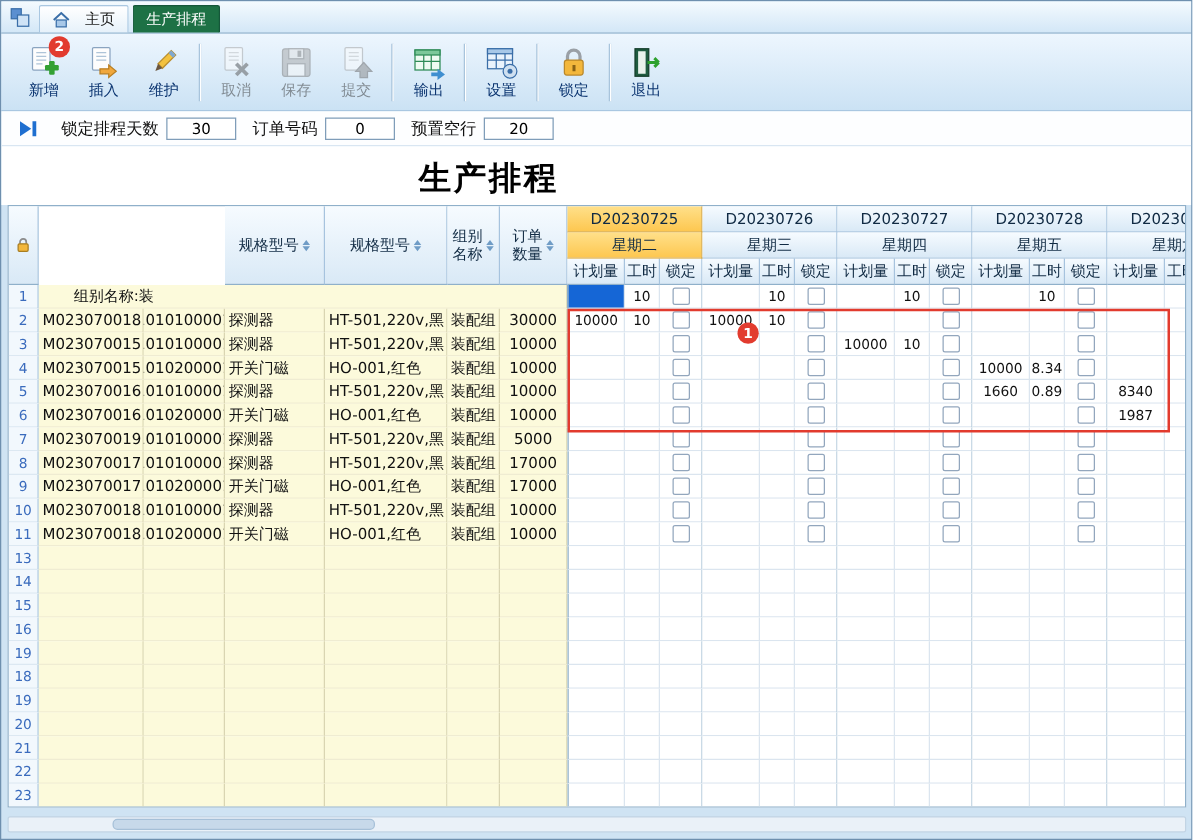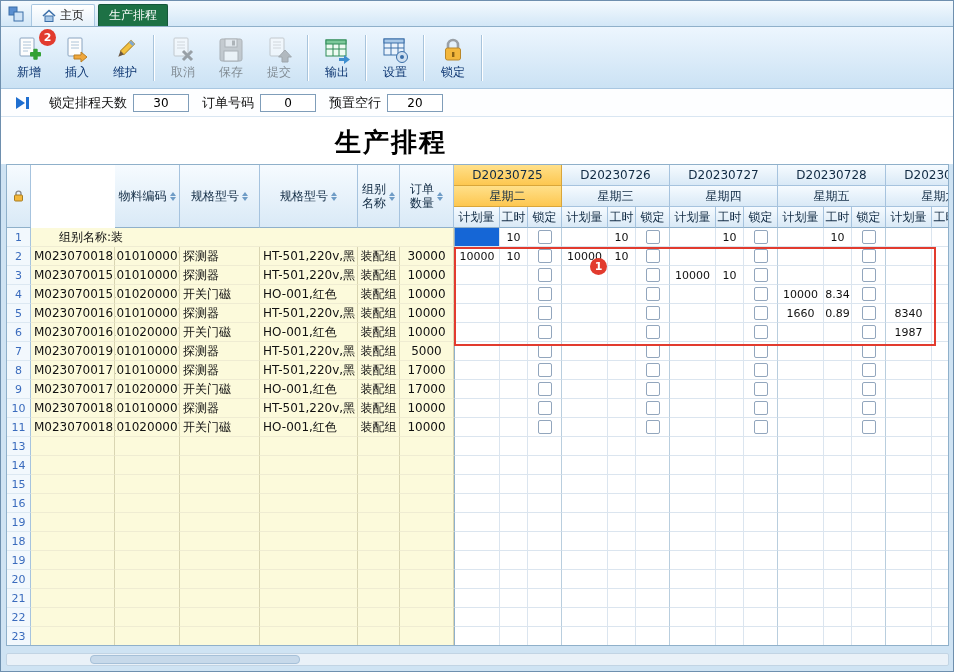--- a/index.html
+++ b/index.html
@@ -9,29 +9,29 @@
   html,body{margin:0;padding:0;width:954px;height:672px;overflow:hidden;
     font-family:"DejaVu Sans","Liberation Sans",sans-serif;background:#fff;}
   .window{position:relative;width:954px;height:672px;box-sizing:border-box;
     border:1px solid #6e8fae;background:#cfe3f3;overflow:hidden;}
 
   
   .tabbar{position:absolute;left:0;top:0;width:100%;height:26px;box-sizing:border-box;
     background:linear-gradient(#f4fafe,#d3e7f7);border-bottom:1px solid #8fb0ca;
     display:flex;align-items:flex-end;gap:3px;padding-left:7px;}
   .win-ic{margin:0 4px 4px 0;display:flex;}
-  .tab{height:21px;display:flex;align-items:center;gap:4px;padding:0 10px;font-size:12px;
+  .tab{height:21px;display:flex;align-items:center;gap:12px;padding:0 10px;font-size:12px;
     background:linear-gradient(#ffffff,#e6f1fa);border:1px solid #a9c7e1;border-bottom:none;
     border-radius:2px 2px 0 0;color:#1a1a1a;cursor:default;}
   .tab.active{background:var(--tabactive);border-color:#15573a;color:#fff;}
 
   
   .toolbar{position:absolute;top:26px;left:0;width:100%;height:62px;box-sizing:border-box;
     background:linear-gradient(#edf6fe,#cbe2f4);border-bottom:1px solid #a9c7e1;
-    display:flex;align-items:center;padding-left:4px;}
+    display:flex;align-items:center;padding-left:10px;}
   .tbtn{width:48px;height:56px;display:flex;flex-direction:column;align-items:center;
     justify-content:center;gap:1px;font-size:12px;color:#0b3470;border-radius:3px;cursor:default;}
   .tbtn .ic{width:28px;height:28px;display:flex;align-items:center;justify-content:center;}
   .tbtn .lbl{line-height:14px;white-space:nowrap;}
   .tbtn.disabled{opacity:.5;filter:grayscale(1);}
   .tsep{width:1px;height:46px;background:#a8c4dc;border-right:1px solid #fff;margin:0 4px;}
 
   
   .parambar{position:absolute;top:88px;left:0;width:100%;height:28px;box-sizing:border-box;
     background:#fdfeff;border-bottom:1px solid #d9e6f2;display:flex;align-items:center;
@@ -211,20 +211,30 @@
         <div class="ic">
           <svg width="28" height="28" viewBox="0 0 28 28">
             <path d="M9 13v-4a5 5 0 0 1 10 0v4" fill="none" stroke="#9aa0a6" stroke-width="2.6"></path>
             <rect x="6.5" y="12" width="15" height="12" rx="2" fill="#f3b73c" stroke="#b9872a"></rect>
             <rect x="13" y="16" width="2.4" height="5" fill="#8a6215"></rect>
           </svg>
         </div>
         <div class="lbl">锁定</div>
       </div>
       <div class="tsep"></div>
+      <div class="tbtn">
+        <div class="ic">
+          <svg width="28" height="28" viewBox="0 0 28 28">
+            <rect x="5" y="3" width="11" height="22" fill="#1f5c40" stroke="#143d2a"></rect>
+            <rect x="7.5" y="5" width="6" height="18" fill="#e9f2ec"></rect>
+            <path d="M15 14h9m0 0l-3.5-3.5M24 14l-3.5 3.5" stroke="#2da12d" stroke-width="2.4" fill="none"></path>
+          </svg>
+        </div>
+        <div class="lbl">退出</div>
+      </div>
     </div>
 
   <div class="parambar" id="parambar">
     <span class="param-ic">
       <svg width="16" height="14" viewBox="0 0 16 14">
           <path d="M2 1l9 6-9 6z" fill="#1f6fd0"></path>
           <rect x="12" y="1" width="3" height="12" fill="#1f6fd0"></rect>
         </svg>
     </span>
   <div class="plabel">锁定排程天数</div>
@@ -239,27 +249,20 @@
     <div class="page-title">生产排程</div>
   </div>
 
   <div class="grid" id="grid">
       <div class="c hc hb" style="left: 0px; top: 0px; width: 24px; height: 63px;">
         <span style="display:flex">
           <svg width="11" height="12" viewBox="0 0 11 12">
             <path d="M3 5V3.6a2.5 2.5 0 0 1 5 0V5" fill="none" stroke="#8c8c8c" stroke-width="1.4"></path>
             <rect x="1.5" y="5" width="8" height="6" rx="1" fill="#f3b73c" stroke="#a87d20"></rect>
           </svg>
-        </span>
-      </div>
-      <div class="c hc hb" style="left: 108px; top: 0px; width: 65px; height: 63px;">
-        <span class="two">物料编码</span>
-        <span class="sort">
-          <i class="su"></i>
-          <i class="sd"></i>
         </span>
       </div>
       <div class="c hc hb" style="left: 173px; top: 0px; width: 80px; height: 63px;">
         <span class="two">规格型号</span>
         <span class="sort">
           <i class="su"></i>
           <i class="sd"></i>
         </span>
       </div>
       <div class="c hc hb" style="left: 253px; top: 0px; width: 98px; height: 63px;">

